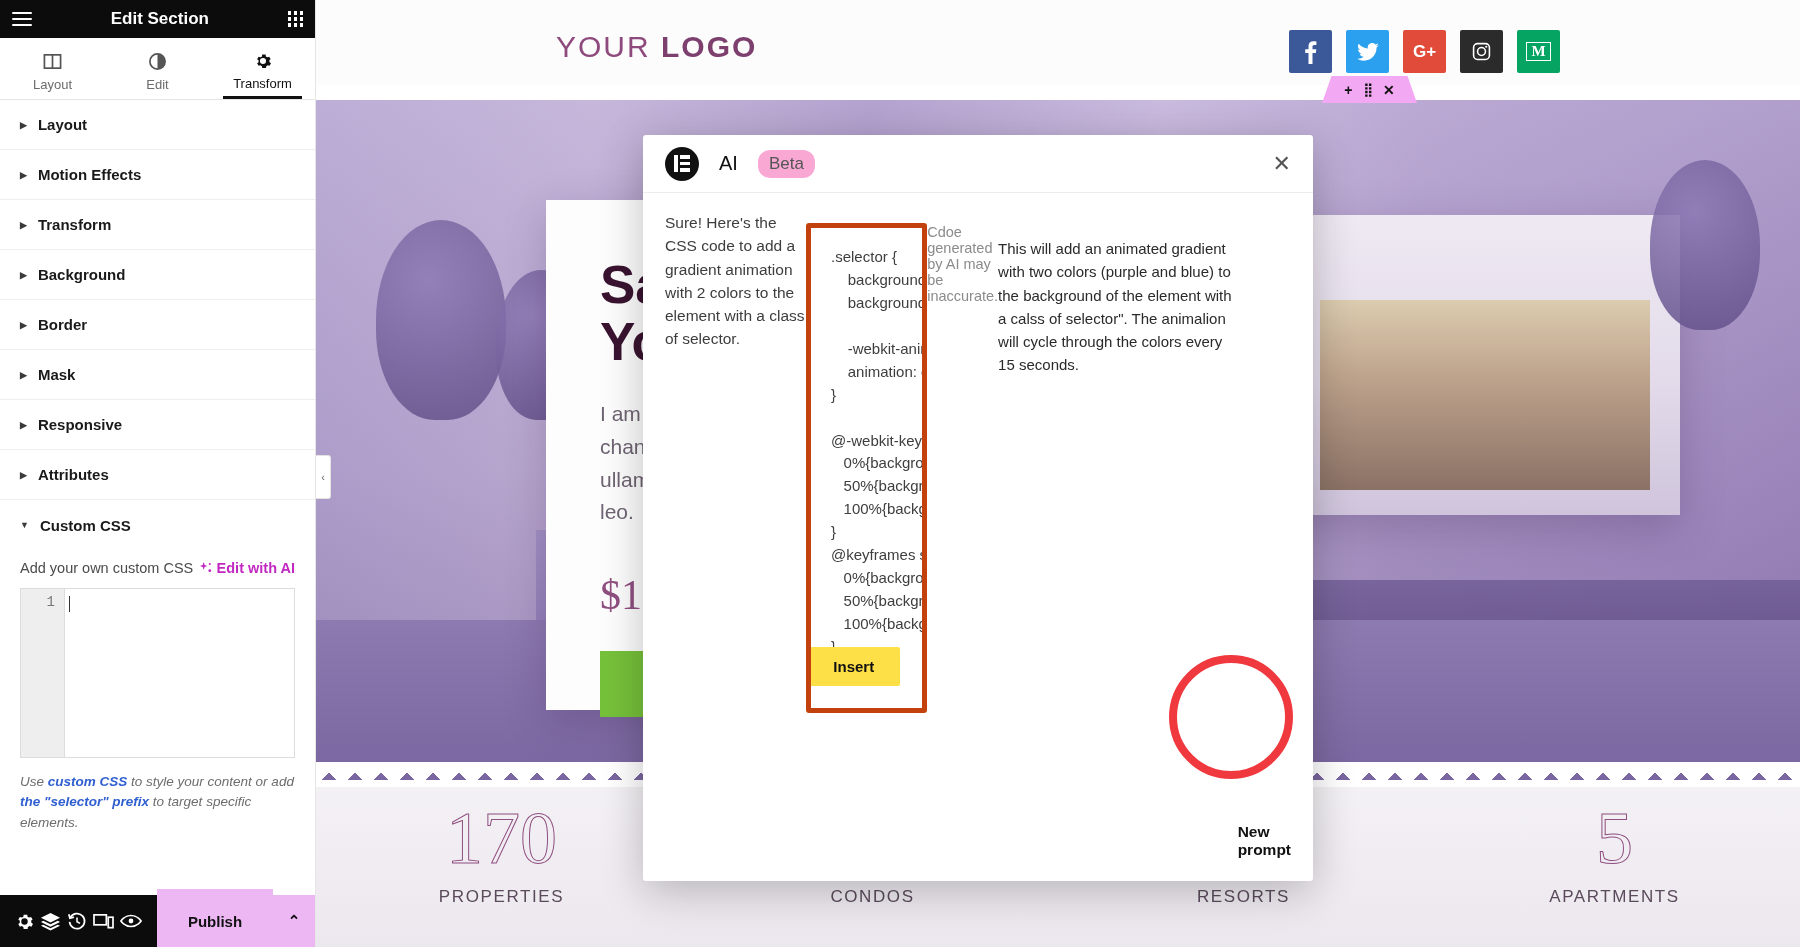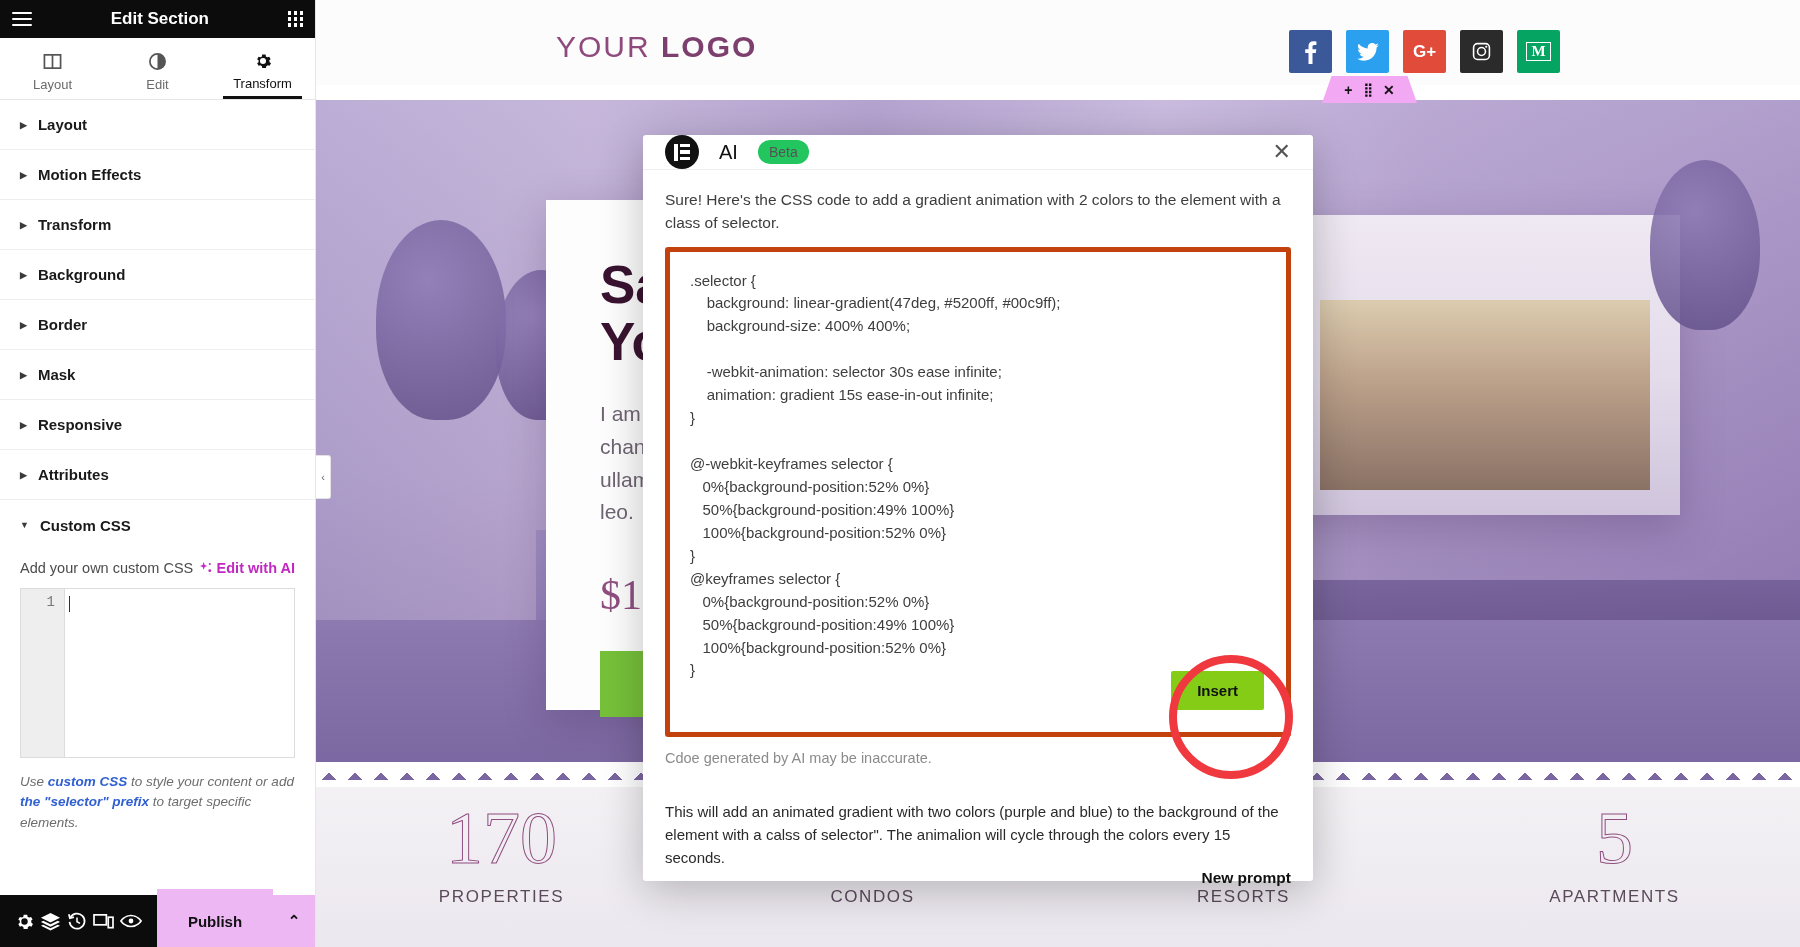--- a/index.html
+++ b/index.html
@@ -225,38 +225,38 @@
   #e-logo {
     width: 34px; height: 34px; border-radius: 50%; background: #111;
     display: flex; align-items: center; justify-content: center;
   }
   #e-logo .bars { display:flex; gap:2.5px; align-items:center; }
   #e-logo .v { width: 3.6px; height: 17px; background:#fff; }
   #e-logo .h { display:flex; flex-direction:column; gap:3px; }
   #e-logo .h s { width: 10px; height: 3.6px; background:#fff; display:block; }
   #modal-title { font-size: 20px; color:#111; font-weight: 500; }
   #beta {
-    background: #22c55e; color: #555; font-size: 14px; padding: 4px 11px; border-radius: 12px;
+    background: #f9a8d4; color: #555; font-size: 17px; padding: 4px 11px; border-radius: 12px;
   }
   #modal-close { margin-left:auto; font-size: 22px; color: #555; line-height:1; cursor:pointer;}
-  #modal-body { padding: 18px 22px 0; flex: 1; display: flex; flex-direction: column; }
+  #modal-body { padding: 18px 22px 0; flex: 1; display: flex; flex-direction: row; }
   #intro { font-size: 15.5px; color: #3d3d3d; line-height: 1.5; }
   #code-box {
     margin-top: 12px; border: 5px solid #c2410c; border-radius: 3px; background: #fff;
     height: 490px; padding: 18px 20px; overflow: hidden; position: relative;
     font-size: 15px; color: #3e3e3e; line-height: 1.53;
   }
   #code-box pre { font-family: "Liberation Sans", sans-serif; white-space: pre; }
   #insert-wrap { position: absolute; right: 22px; bottom: 22px; }
   #insert {
-    background: #84cc16; border: none; color: #111; font-weight: bold; font-size: 15px;
+    background: #fde047; border: none; color: #111; font-weight: bold; font-size: 15px;
     padding: 11px 26px; border-radius: 2px; cursor: pointer;
   }
   #disclaimer { margin-top: 13px; font-size: 14.5px; color: #8b8b8b; }
-  #explain { margin-top: 34px; font-size: 15px; color: #2a2a2a; line-height: 1.55; }
+  #explain { margin-top: 26px; font-size: 15px; color: #2a2a2a; line-height: 1.55; }
   #new-prompt {
     margin: auto 0 22px auto; font-size: 15.5px; font-weight: bold; color: #111; cursor:pointer;
   }
   #annotation {
     position: absolute; left: 1169px; top: 655px; width: 124px; height: 124px;
     border: 8px solid #f0393f; border-radius: 50%; z-index: 60; pointer-events:none;
   }
 </style>
 </head>
 <body>

